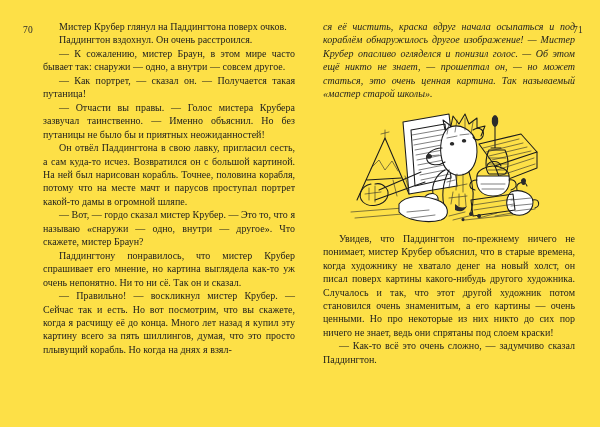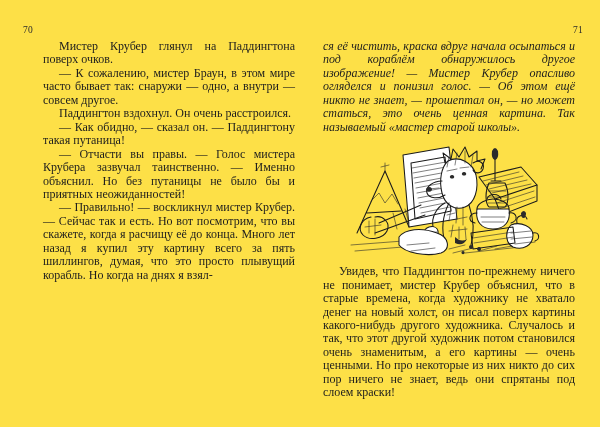--- a/index.html
+++ b/index.html
@@ -36,23 +36,23 @@
     font-size: 9.5px;
     color: #2b2b2b;
     letter-spacing: 0.2px;
     font-family: "Liberation Serif", "DejaVu Serif", serif;
   }
   .folio-left  { left: 23px; }
   .folio-right { right: 17px; text-align: right; }
 
   .column {
     position: absolute;
-    top: 40px;
+    top: 20px;
     width: 252px;
-    font-size: 12px;
+    font-size: 10px;
     line-height: 13.45px;
     text-align: justify;
     text-justify: inter-word;
     color: #1d1d1d;
     hyphens: manual;
   }
   .column-left  { left: 43px; }
   .column-right { left: 23px; }
 
   .column p {
@@ -104,24 +104,27 @@
 </head>
 <body>
 
 <div class="spread">
 
   <div class="page page-left">
     <div class="folio folio-left">70</div>
 
     <div class="column column-left">
       <p>Мистер Крубер глянул на Паддингтона поверх очков.</p>
+      <p>Паддингтон вздохнул. Он очень расстроился.</p>
       <p>— К сожалению, мистер Браун, в этом мире часто бывает так: снаружи — одно, а внутри — совсем другое.</p>
-      <p>Паддингтон вздохнул. Он очень расстроился.</p>
-      <p>— Как обидно, — сказал он. — Паддингтону такая путаница!</p>
+      <p>— Как портрет, — сказал он. — Получается такая путаница!</p>
       <p>— Отчасти вы правы. — Голос мистера Крубера зазвучал таинственно. — Именно объяснил. Но без путаницы не было бы и приятных неожиданностей!</p>
+      <p>Он отвёл Паддингтона в свою лавку, пригласил сесть, а сам куда-то исчез. Возвратился он с большой картиной. На ней был нарисован корабль. Точнее, половина корабля, потому что на месте мачт и парусов проступал портрет какой-то дамы в огромной шляпе.</p>
+      <p>— Вот, — гордо сказал мистер Крубер. — Это то, что я называю «снаружи — одно, внутри — другое». Что скажете, мистер Браун?</p>
+      <p>Паддингтону понравилось, что мистер Крубер спрашивает его мнение, но картина выглядела как-то уж очень непонятно. Ни то ни сё. Так он и сказал.</p>
       <p>— Правильно! — воскликнул мистер Крубер. — Сейчас так и есть. Но вот посмотрим, что вы скажете, когда я расчищу её до конца. Много лет назад я купил эту картину всего за пять шиллингов, думая, что это просто плывущий корабль. Но когда на днях я взял-</p>
     </div>
   </div>
 
   <div class="page page-right">
     <div class="folio folio-right">71</div>
 
     <div class="column column-right">
       <p class="noindent">ся её чистить, краска вдруг начала осыпаться и под кораблём обнаружилось другое изображение! — Мистер Крубер опасливо огляделся и понизил голос. — Об этом ещё никто не знает, — прошептал он, — но может статься, это очень ценная картина. Так называемый «мастер старой школы».</p>
 
@@ -247,16 +250,17 @@
           <g class="ink-thin">
             <path d="M104 108 L120 104 M108 112 L128 107 M134 110 L152 105"></path>
           </g>
           <path class="ink-dark" d="M126 104 a2 2 0 1 0 0.1 0"></path>
           <path class="ink-dark" d="M134 106 a2 2 0 1 0 0.1 0"></path>
           <path class="ink-dark" d="M118 110 a1.6 1.6 0 1 0 0.1 0"></path>
         </svg>
       </div>
 
       <p>Увидев, что Паддингтон по-прежнему ничего не понимает, мистер Крубер объяснил, что в старые времена, когда художнику не хватало денег на новый холст, он писал поверх картины какого-нибудь другого художника. Случалось и так, что этот другой художник потом становился очень знаменитым, а его картины — очень ценными. Но про некоторые из них никто до сих пор ничего не знает, ведь они спрятаны под слоем краски!</p>
+      <p>— Как-то всё это очень сложно, — задумчиво сказал Паддингтон.</p>
     </div>
   </div>
 
 </div>
 
 </body></html>

